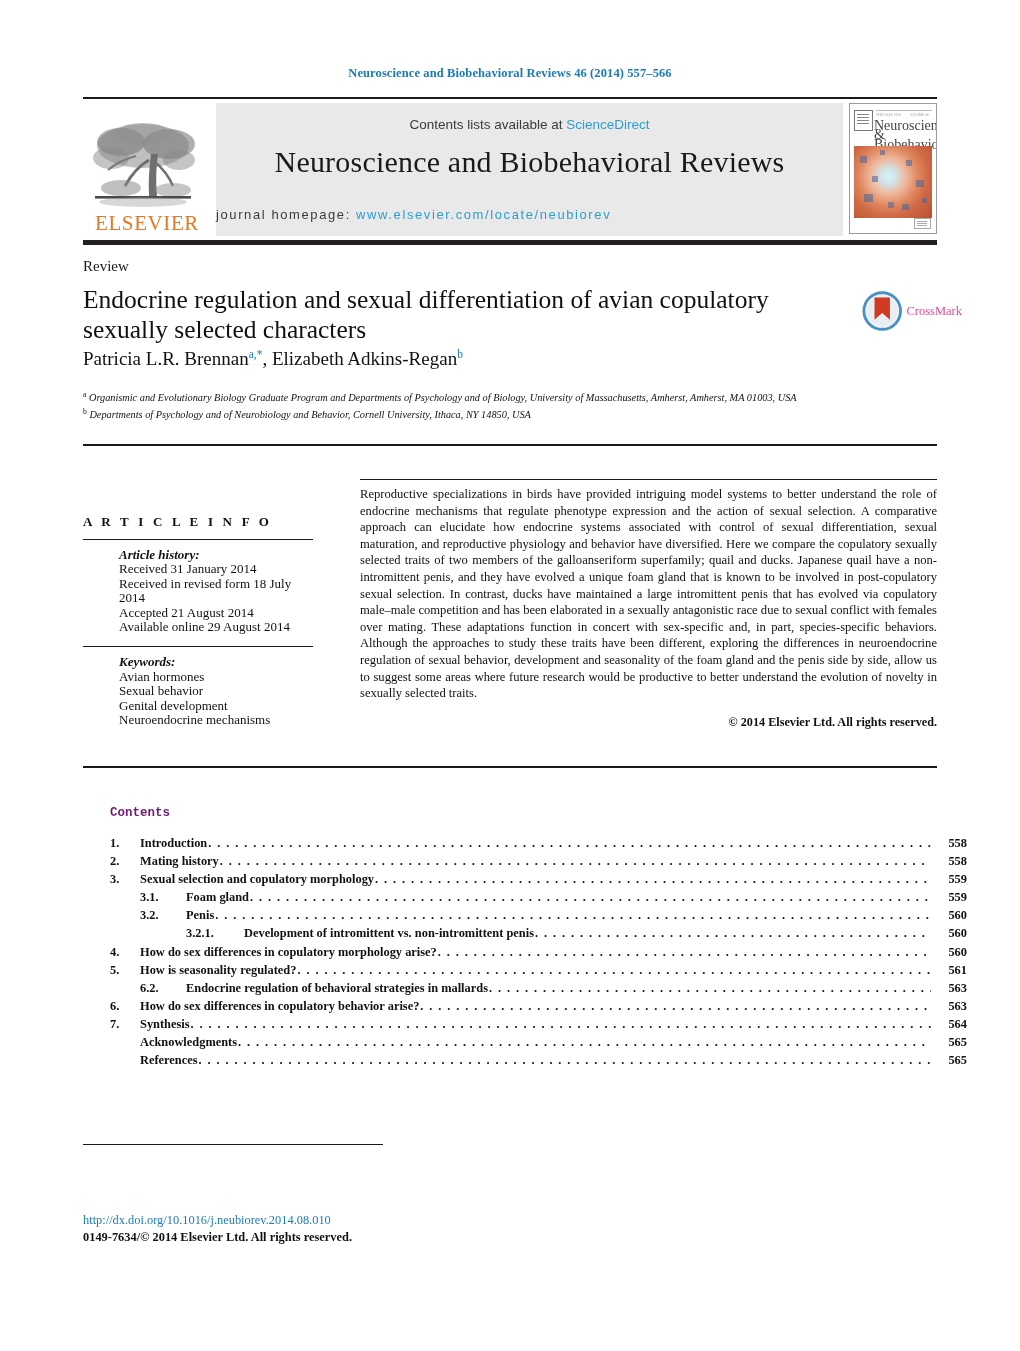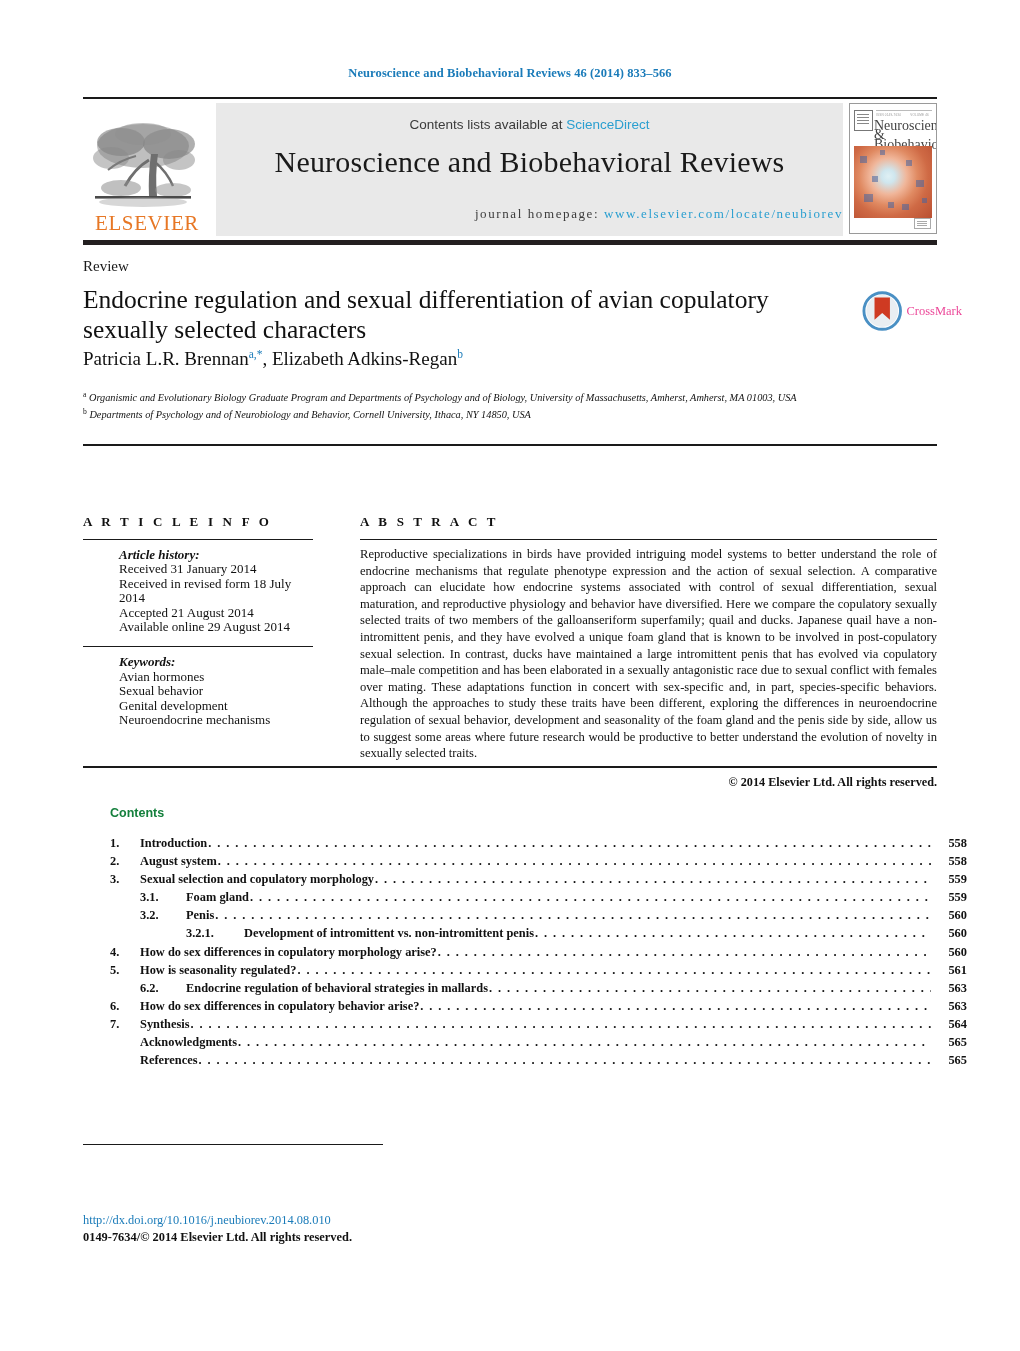--- a/index.html
+++ b/index.html
@@ -95,23 +95,23 @@
     position: absolute;
     top: 42px; left: 0; right: 0;
     text-align: center;
     font-family: "Liberation Serif", serif;
     font-size: 30px;
     color: #1a1a1a;
     letter-spacing: 0.2px;
   }
   .homepage-line {
     position: absolute;
-    bottom: 14px; left: 0; right: 0;
-    text-align: right;
-    font-family: Liberation Serif, serif;
+    bottom: 14px; left: 0; right: 8px;
+    text-align: left;
+    font-family: Liberation Sans, sans-serif;
     font-size: 13px;
     letter-spacing: 1.6px;
     color: #3b3b3b;
   }
   .homepage-line .url { color: #2a9fd0; }
   .cover-thumb {
     flex: 0 0 88px;
     width: 88px;
     border: 1px solid #9a9a9a;
     background: #ffffff;
@@ -283,24 +283,24 @@
     left: 83px; top: 766px;
     width: 854px;
     height: 1.5px;
     background: #1a1a1a;
   }
 
   
   .contents-head {
     position: absolute;
     left: 110px; top: 806px;
-    font-family: Liberation Sans, sans-serif;
+    font-family: Liberation Mono, monospace;
     font-weight: bold;
     font-size: 12.5px;
-    color: #15803d;
+    color: #701a75;
   }
   .toc {
     position: absolute;
     left: 110px; top: 836px;
     width: 857px;
     font-family: "Liberation Serif", serif;
     font-size: 12.4px;
     color: #111;
   }
   .toc-row {
@@ -369,21 +369,21 @@
     font-weight: bold;
     font-size: 12.4px;
     color: #111;
   }
 </style>
 </head>
 <body>
 
 <div class="page">
 
-  <div class="running-head">Neuroscience and Biobehavioral Reviews 46 (2014) 833–566</div>
+  <div class="running-head">Neuroscience and Biobehavioral Reviews 46 (2014) 557–566</div>
 
   <div class="masthead">
     <div class="masthead-inner">
 
       <div class="elsevier-logo">
         <svg class="tree-svg" width="112" height="92" viewBox="0 0 112 92">
           <g fill="#6b6b6b">
             <ellipse cx="52" cy="26" rx="46" ry="22" fill="#8a8a8a" opacity="0.55"></ellipse>
             <ellipse cx="30" cy="22" rx="24" ry="14" fill="#7a7a7a" opacity="0.6"></ellipse>
             <ellipse cx="78" cy="24" rx="26" ry="15" fill="#7a7a7a" opacity="0.6"></ellipse>
@@ -485,39 +485,38 @@
     <div class="info-body">
       <div class="lbl">Keywords:</div>
       <div>Avian hormones</div>
       <div>Sexual behavior</div>
       <div>Genital development</div>
       <div>Neuroendocrine mechanisms</div>
     </div>
   </div>
 
   <div class="col-abs">
-    <div class="sec-head">A B S T R A C T</div>
     <div class="thin-rule"></div>
     <div class="abs-body">Reproductive specializations in birds have provided intriguing model systems to better understand the role of endocrine mechanisms that regulate phenotype expression and the action of sexual selection. A comparative approach can elucidate how endocrine systems associated with control of sexual differentiation, sexual maturation, and reproductive physiology and behavior have diversified. Here we compare the copulatory sexually selected traits of two members of the galloanseriform superfamily; quail and ducks. Japanese quail have a non-intromittent penis, and they have evolved a unique foam gland that is known to be involved in post-copulatory sexual selection. In contrast, ducks have maintained a large intromittent penis that has evolved via copulatory male–male competition and has been elaborated in a sexually antagonistic race due to sexual conflict with females over mating. These adaptations function in concert with sex-specific and, in part, species-specific behaviors. Although the approaches to study these traits have been different, exploring the differences in neuroendocrine regulation of sexual behavior, development and seasonality of the foam gland and the penis side by side, allow us to suggest some areas where future research would be productive to better understand the evolution of novelty in sexually selected traits.</div>
     <div class="abs-copy">© 2014 Elsevier Ltd. All rights reserved.</div>
   </div>
 
   <div class="abs-bottom-rule"></div>
 
   <div class="contents-head">Contents</div>
   <div class="toc" id="toc">
       <div class="toc-row lvl1">
         <span class="toc-num">1.</span>
         <span class="toc-label">Introduction</span>
         <span class="toc-dots">. . . . . . . . . . . . . . . . . . . . . . . . . . . . . . . . . . . . . . . . . . . . . . . . . . . . . . . . . . . . . . . . . . . . . . . . . . . . . . . . . . . . . . . . . . . . . . . . . . . . . . . . . . . . . . . . . . . . . . . . . . . . . . . . . . . . . . . . . . . . . . . . . . . . . . . . . . . . . . . . . . . . . . . . . . . . . . . . . . . . . . . . . . . . . . . . . . . . . . . . . . . . . . . . . . . . . . . . . . . . </span>
         <span class="toc-page">558</span>
       </div>
       <div class="toc-row lvl1">
         <span class="toc-num">2.</span>
-        <span class="toc-label">August system</span>
+        <span class="toc-label">Mating history</span>
         <span class="toc-dots">. . . . . . . . . . . . . . . . . . . . . . . . . . . . . . . . . . . . . . . . . . . . . . . . . . . . . . . . . . . . . . . . . . . . . . . . . . . . . . . . . . . . . . . . . . . . . . . . . . . . . . . . . . . . . . . . . . . . . . . . . . . . . . . . . . . . . . . . . . . . . . . . . . . . . . . . . . . . . . . . . . . . . . . . . . . . . . . . . . . . . . . . . . . . . . . . . . . . . . . . . . . . . . . . . . . . . . . . . . . . </span>
         <span class="toc-page">558</span>
       </div>
       <div class="toc-row lvl1">
         <span class="toc-num">3.</span>
         <span class="toc-label">Sexual selection and copulatory morphology</span>
         <span class="toc-dots">. . . . . . . . . . . . . . . . . . . . . . . . . . . . . . . . . . . . . . . . . . . . . . . . . . . . . . . . . . . . . . . . . . . . . . . . . . . . . . . . . . . . . . . . . . . . . . . . . . . . . . . . . . . . . . . . . . . . . . . . . . . . . . . . . . . . . . . . . . . . . . . . . . . . . . . . . . . . . . . . . . . . . . . . . . . . . . . . . . . . . . . . . . . . . . . . . . . . . . . . . . . . . . . . . . . . . . . . . . . . </span>
         <span class="toc-page">559</span>
       </div>
       <div class="toc-row lvl2">

